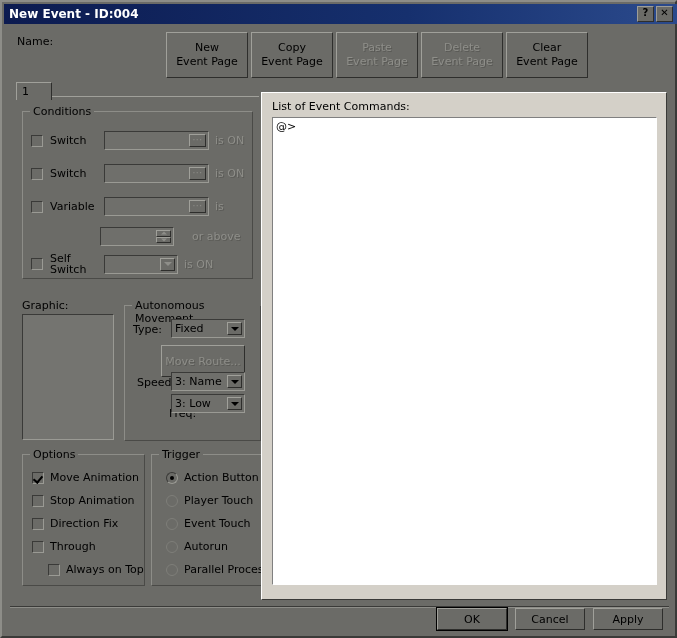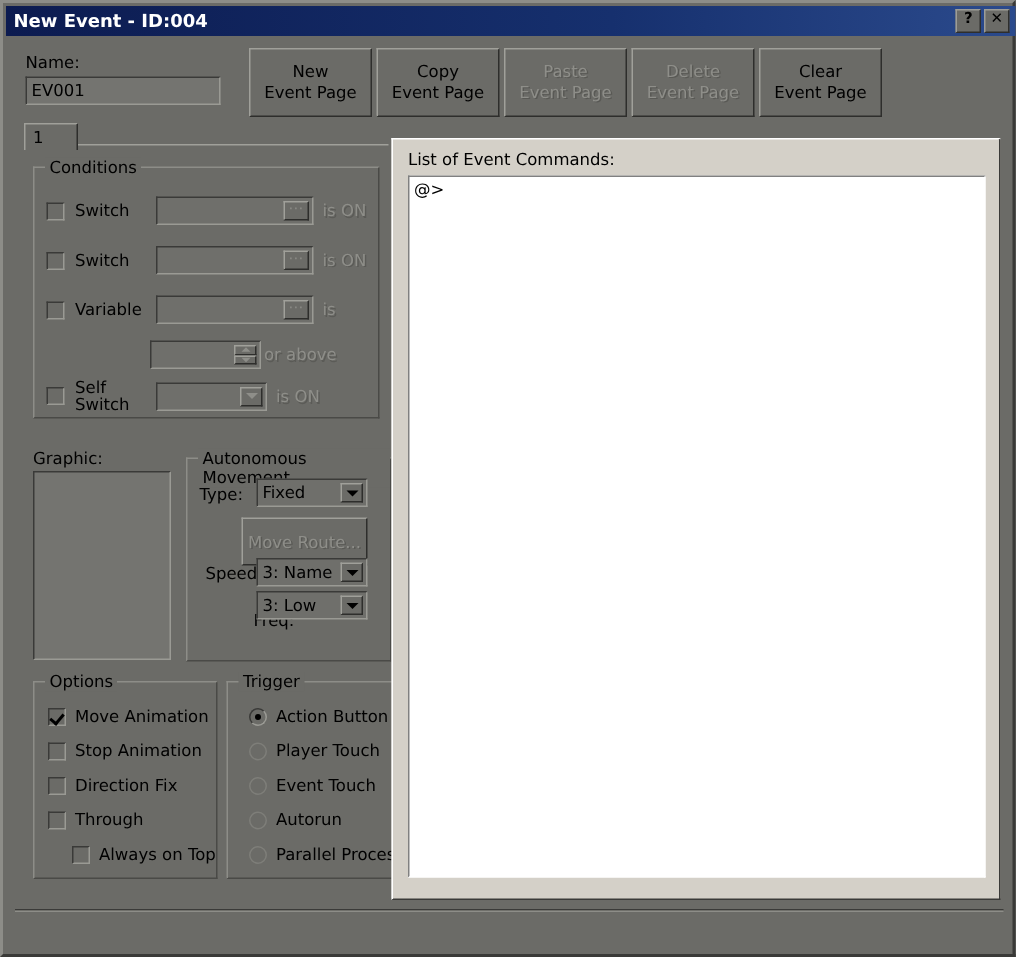--- a/index.html
+++ b/index.html
@@ -387,21 +387,20 @@
 
   <div class="titlebar">
     <span class="title-text">New Event - ID:004</span>
     <div class="title-btns">
       <div class="tbtn">?</div>
       <div class="tbtn">✕</div>
     </div>
   </div>
 
   <div class="name-label">Name:</div>
-  <input class="name-input" type="text" value="EV001" style="">
 
   <div class="pagebtns">
     <div class="pagebtn">
       <span>New</span>
       <span>Event Page</span>
     </div>
     <div class="pagebtn">
       <span>Copy</span>
       <span>Event Page</span>
     </div>
@@ -464,21 +463,21 @@
           <span></span>
           <div class="spin">
             <div>
                 <span class="arrow-up"></span>
               </div>
             <div>
                 <span class="arrow-dn"></span>
               </div>
           </div>
         </div>
-        <span class="lbl dim" style="margin-left:2px;">or above</span>
+        <span class="lbl dim" style="margin-left:18px;">or above</span>
       </div>
 
       <div class="row" style="left:8px; top:141px;">
         <div class="cb"></div>
         <span class="lbl" style="margin-left:7px; width:54px; line-height:11px; display:inline-block;">
           <span>Self</span><br>
           <span>Switch</span>
         </span>
         <div class="combo dim" style="width:74px; height:19px;">
           <span></span>
@@ -576,14 +575,19 @@
   </div>
 
   <div class="rightpanel">
     <div class="cmd-label">List of Event Commands:</div>
     <div class="cmd-list">
       <div class="cmd-item">@&gt;</div>
     </div>
   </div>
 
   <div class="footer-sep"></div>
+  <div class="footbtns">
+    <div class="footbtn default">OK</div>
+    <div class="footbtn">Cancel</div>
+    <div class="footbtn">Apply</div>
+  </div>
 
 </div>
 
 </body></html>

